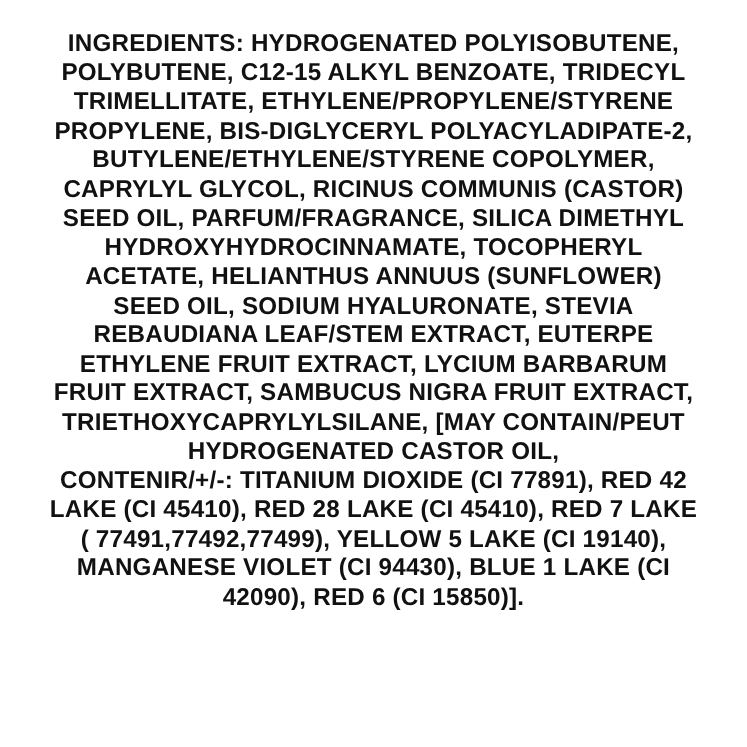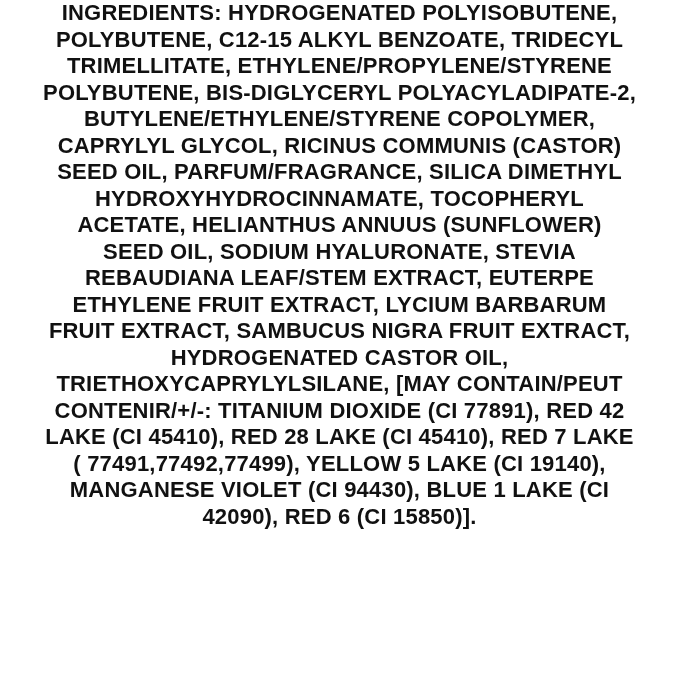--- a/index.html
+++ b/index.html
@@ -10,20 +10,21 @@
     width: 679px;
     height: 679px;
     background: #ffffff;
     overflow: hidden;
     font-family: "Liberation Sans", sans-serif;
   }
   .label-wrap {
     box-sizing: border-box;
     width: 679px;
     height: 679px;
+    padding-top: 26px;
     background: #ffffff;
   }
   .ingredients-block {
     width: 100%;
     text-align: center;
     color: #111111;
     font-weight: bold;
     font-size: 22px;
     line-height: 26.5px;
     letter-spacing: 0.2px;
@@ -33,31 +34,31 @@
   }
 </style>
 </head>
 <body>
 
 <div class="label-wrap">
   <div class="ingredients-block">
       <div class="line">INGREDIENTS: HYDROGENATED POLYISOBUTENE,</div>
       <div class="line">POLYBUTENE, C12-15 ALKYL BENZOATE, TRIDECYL</div>
       <div class="line">TRIMELLITATE, ETHYLENE/PROPYLENE/STYRENE</div>
-      <div class="line">POLYBUTENE, BIS-DIGLYCERYL POLYACYLADIPATE-2,</div>
+      <div class="line">PROPYLENE, BIS-DIGLYCERYL POLYACYLADIPATE-2,</div>
       <div class="line">BUTYLENE/ETHYLENE/STYRENE COPOLYMER,</div>
       <div class="line">CAPRYLYL GLYCOL, RICINUS COMMUNIS (CASTOR)</div>
       <div class="line">SEED OIL, PARFUM/FRAGRANCE, SILICA DIMETHYL</div>
       <div class="line">HYDROXYHYDROCINNAMATE, TOCOPHERYL</div>
       <div class="line">ACETATE, HELIANTHUS ANNUUS (SUNFLOWER)</div>
       <div class="line">SEED OIL, SODIUM HYALURONATE, STEVIA</div>
       <div class="line">REBAUDIANA LEAF/STEM EXTRACT, EUTERPE</div>
       <div class="line">ETHYLENE FRUIT EXTRACT, LYCIUM BARBARUM</div>
       <div class="line">FRUIT EXTRACT, SAMBUCUS NIGRA FRUIT EXTRACT,</div>
+      <div class="line">TRIETHOXYCAPRYLYLSILANE, [MAY CONTAIN/PEUT</div>
       <div class="line">HYDROGENATED CASTOR OIL,</div>
-      <div class="line">TRIETHOXYCAPRYLYLSILANE, [MAY CONTAIN/PEUT</div>
       <div class="line">CONTENIR/+/-: TITANIUM DIOXIDE (CI 77891), RED 42</div>
       <div class="line">LAKE (CI 45410), RED 28 LAKE (CI 45410), RED 7 LAKE</div>
       <div class="line">( 77491,77492,77499), YELLOW 5 LAKE (CI 19140),</div>
       <div class="line">MANGANESE VIOLET (CI 94430), BLUE 1 LAKE (CI</div>
       <div class="line">42090), RED 6 (CI 15850)].</div>
     </div>
 </div>
 
 </body></html>

